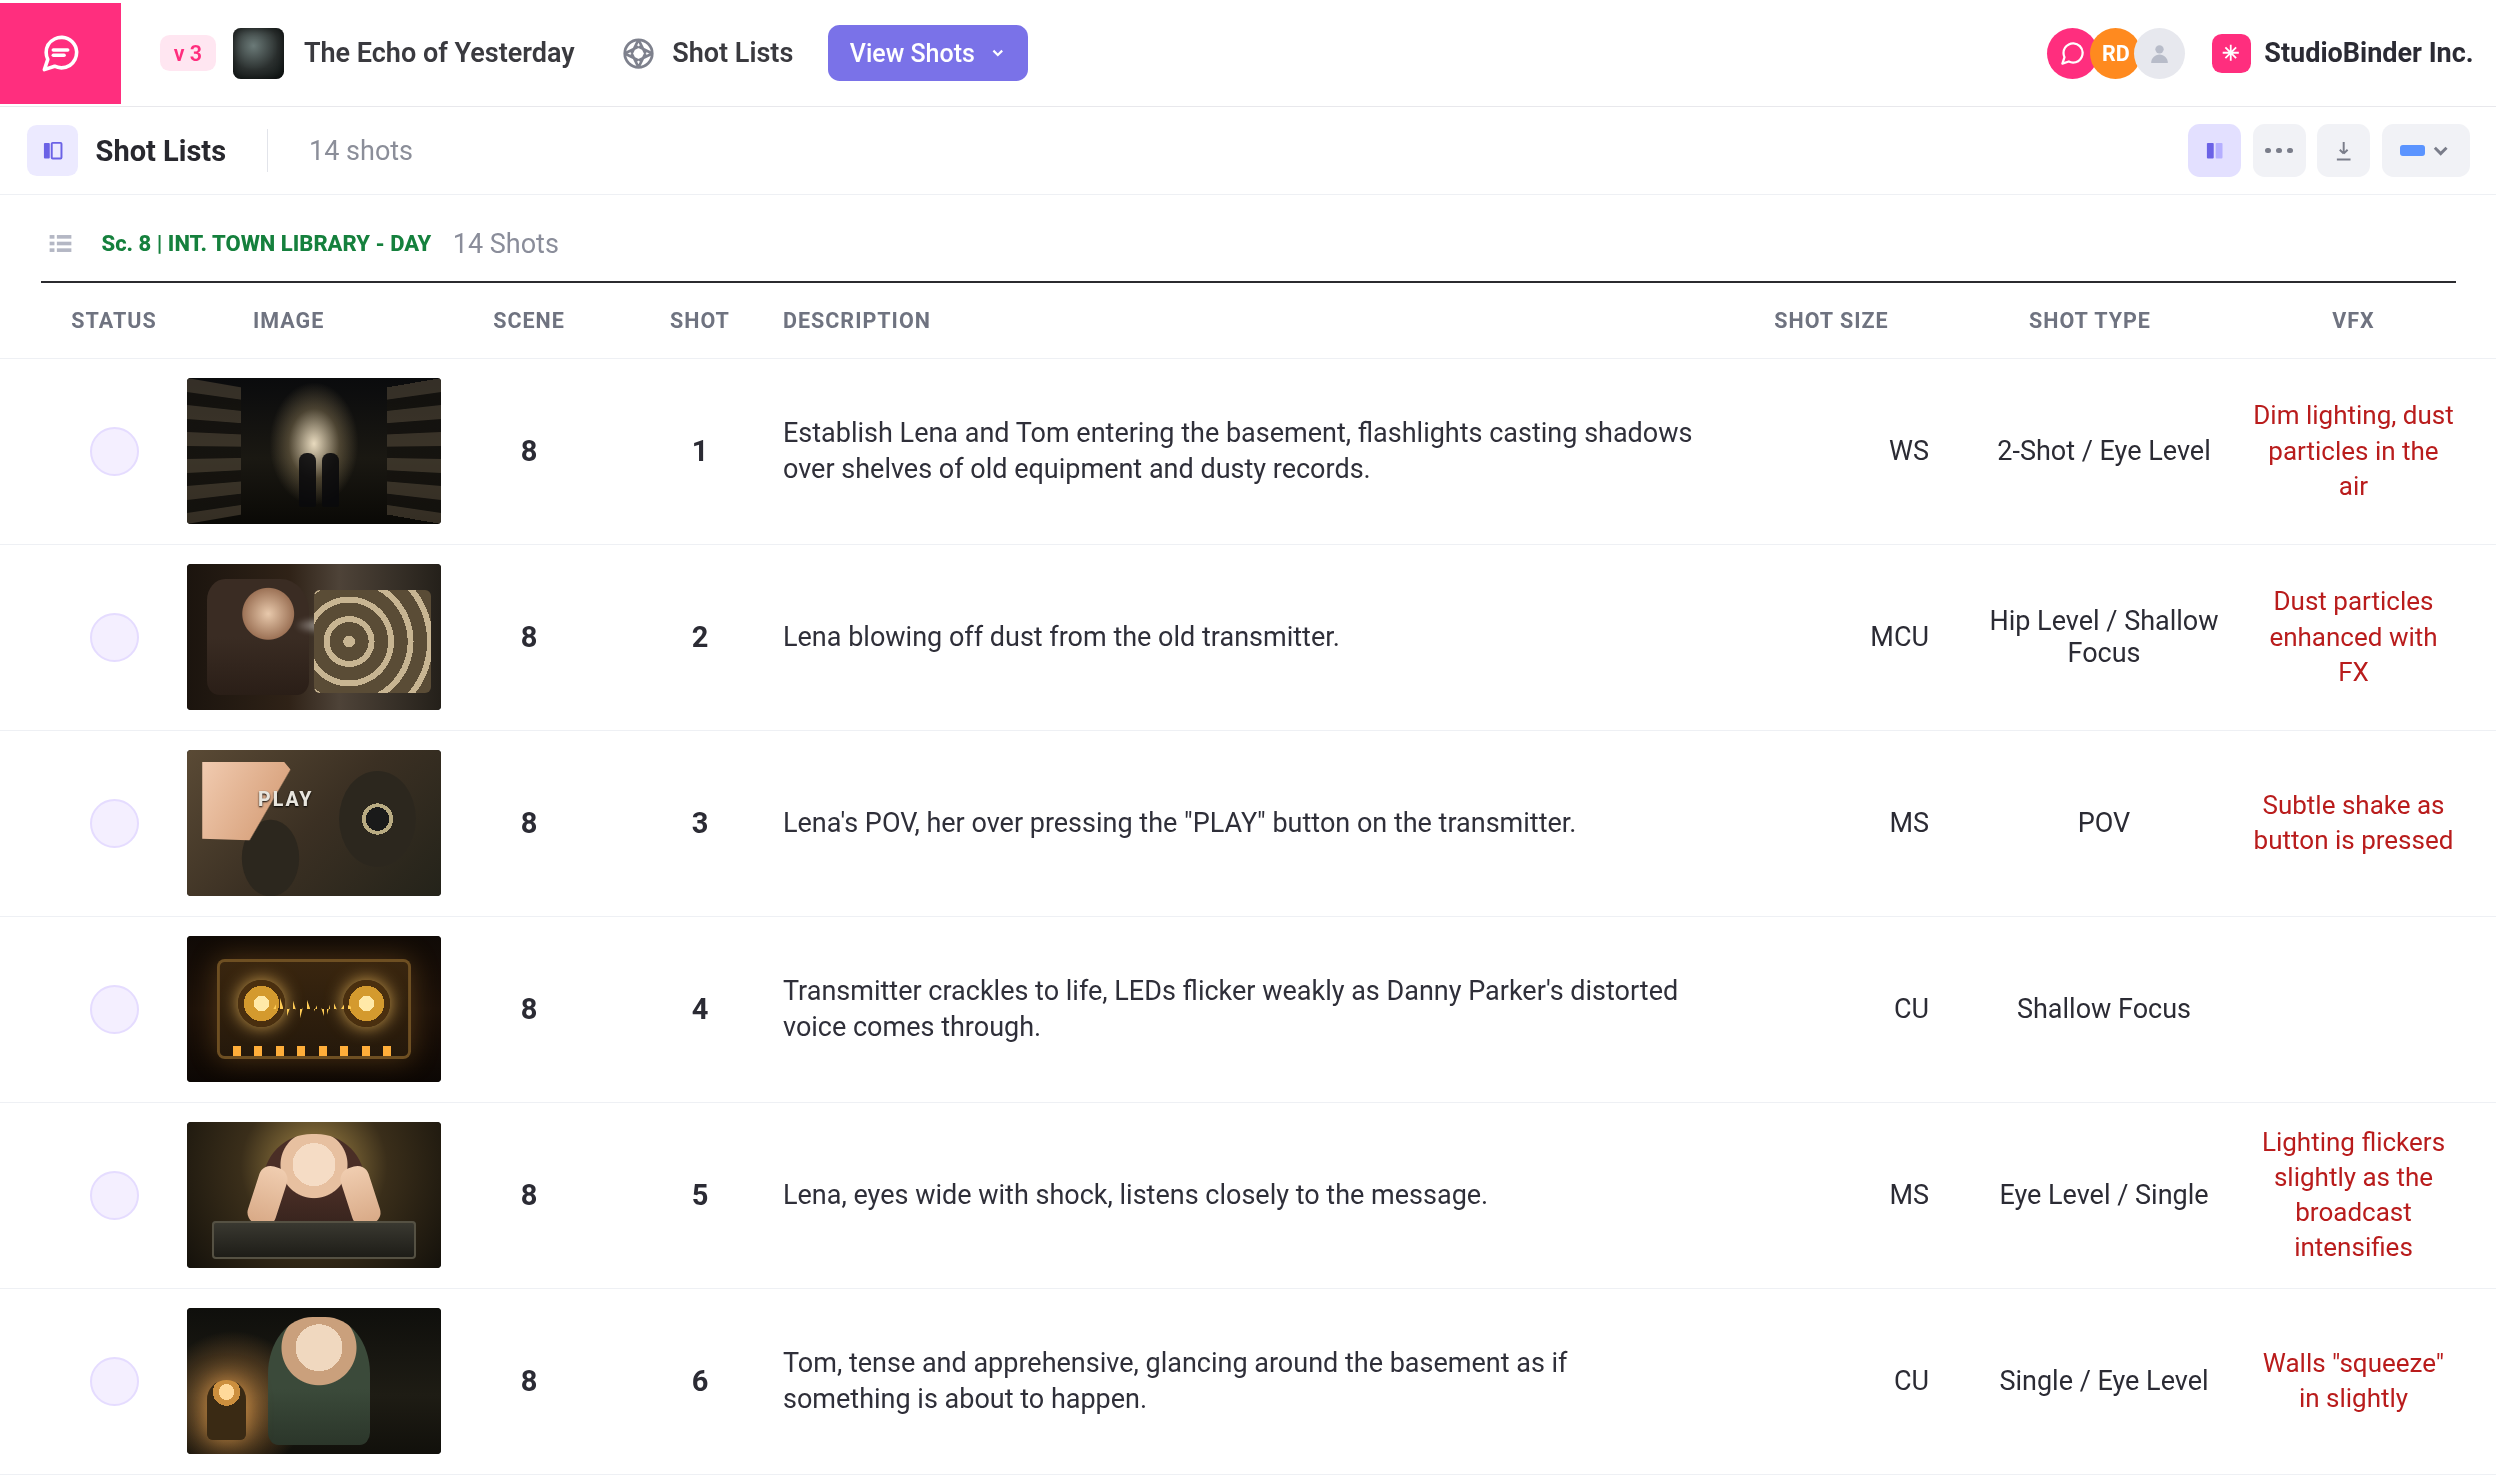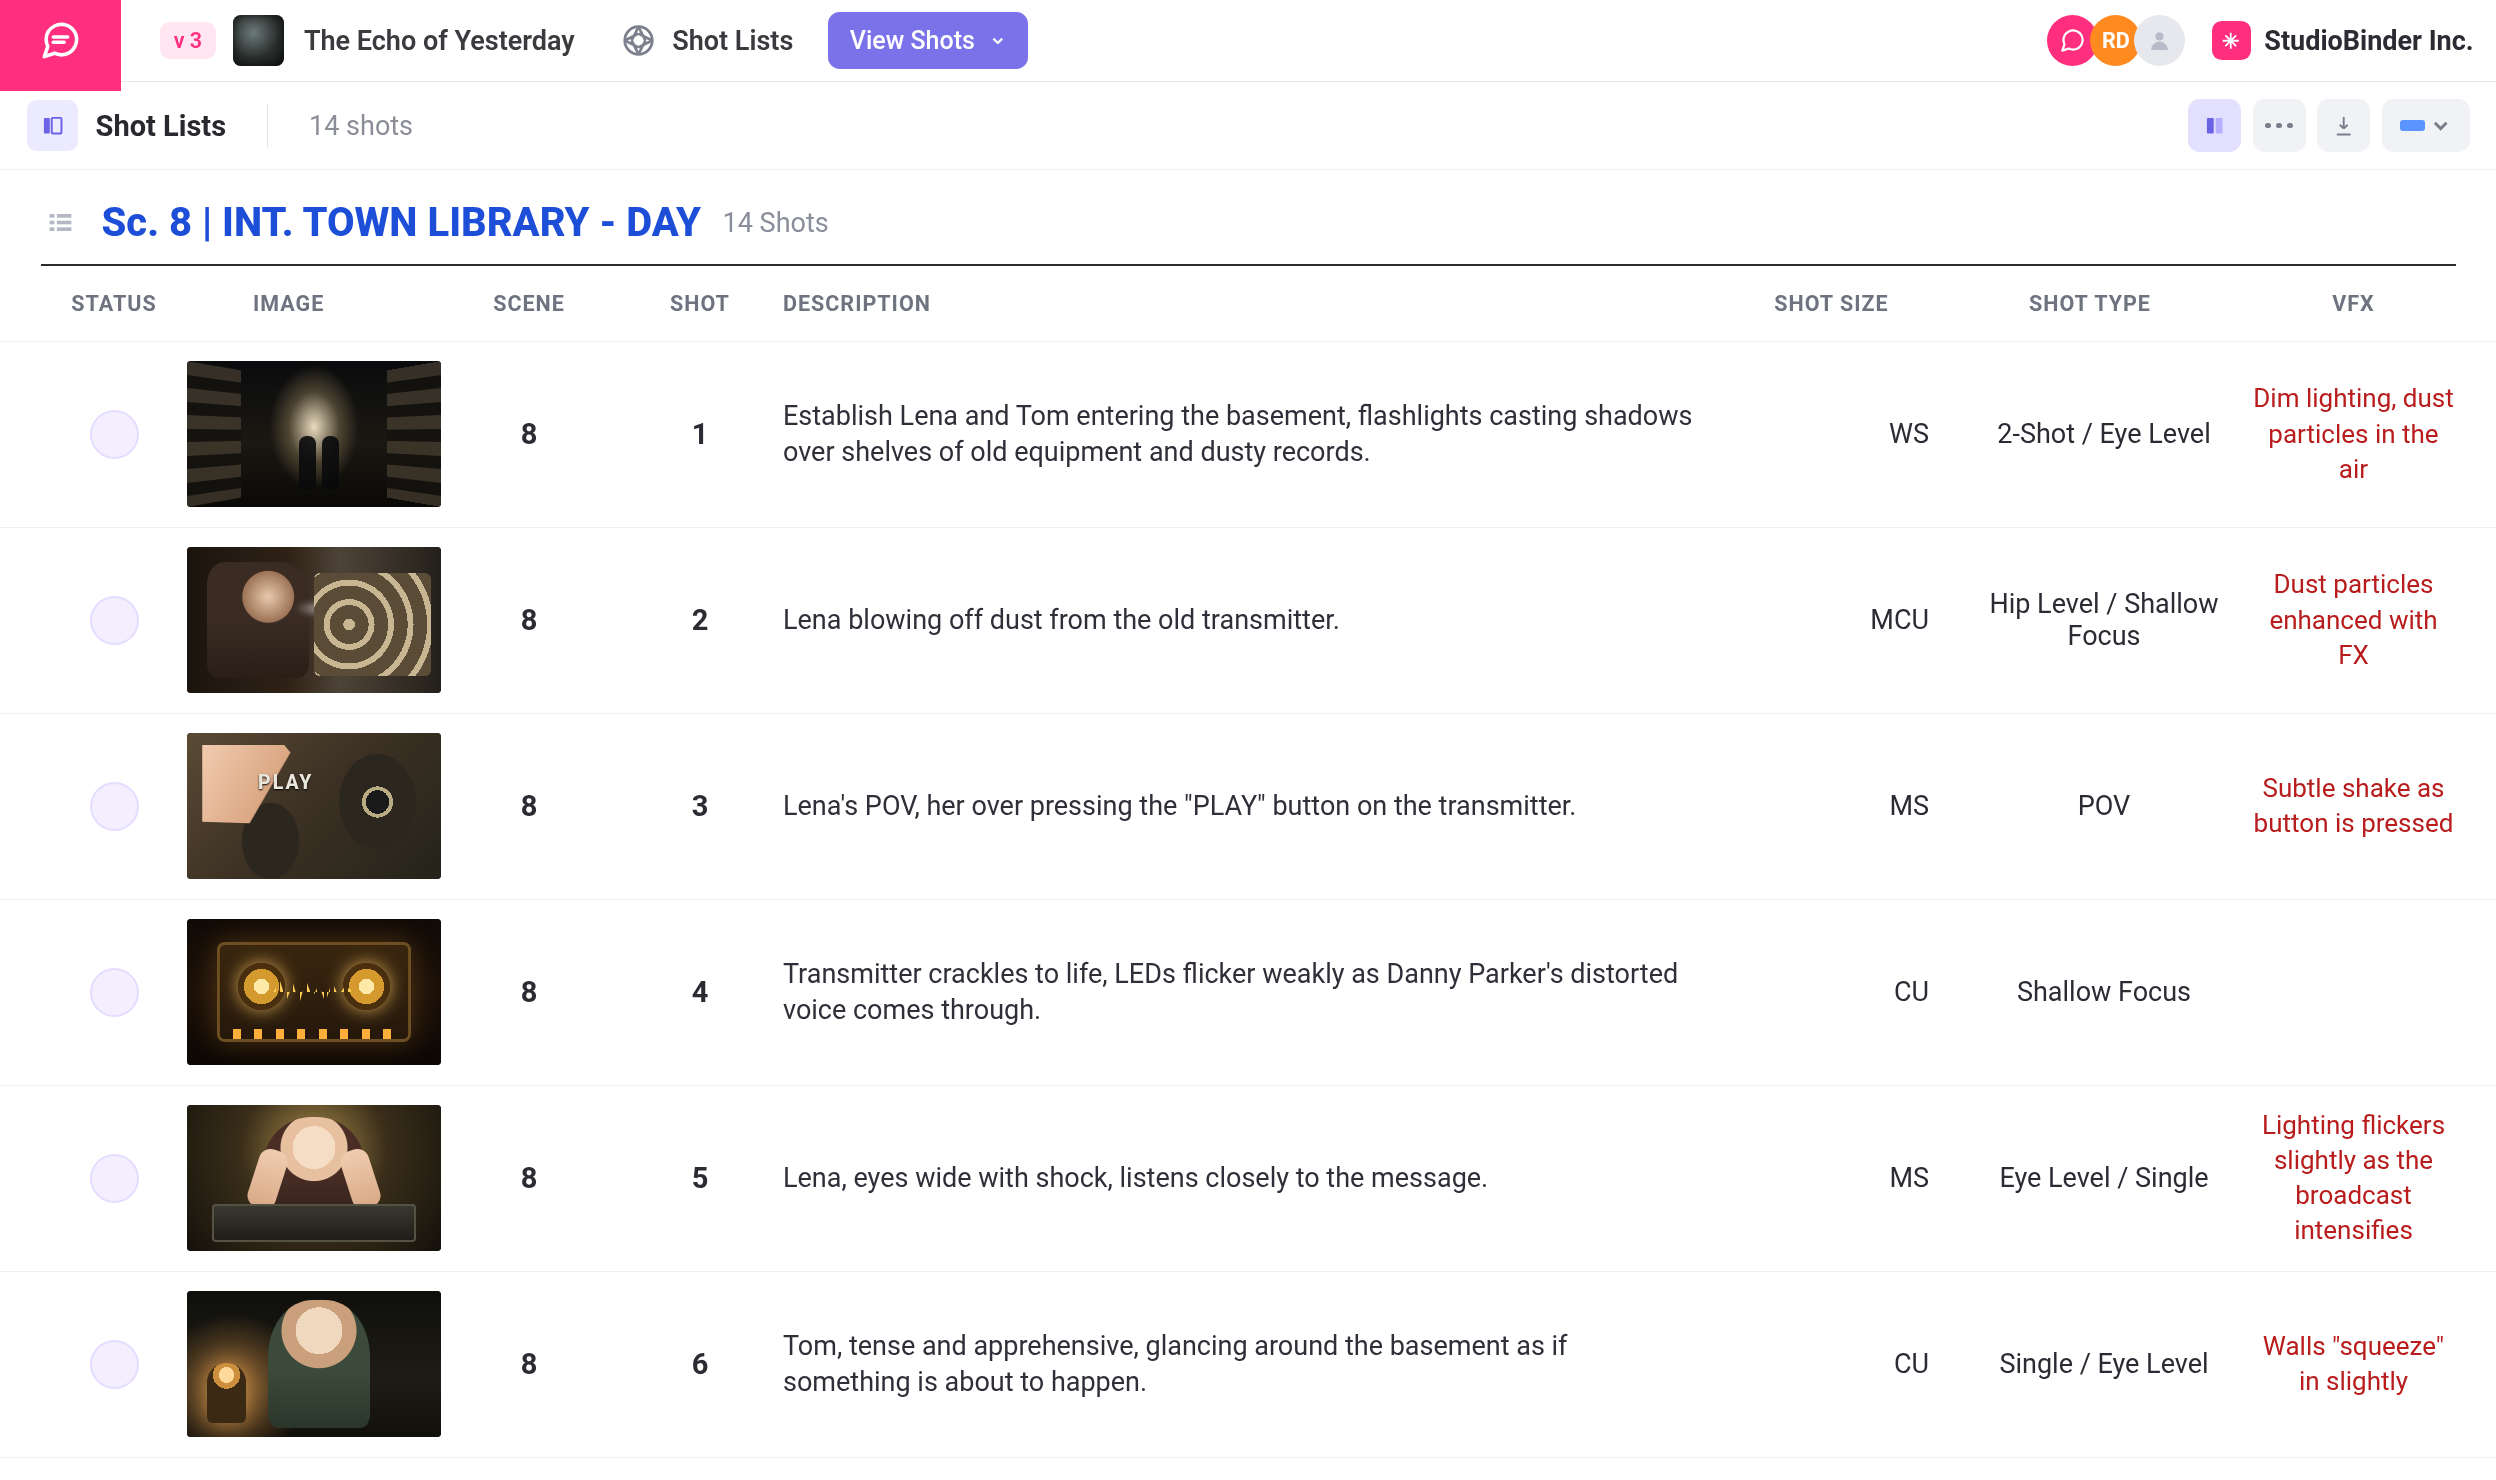--- a/index.html
+++ b/index.html
@@ -1,19 +1,19 @@
 <!DOCTYPE html>
 <html><head>
 <meta charset="utf-8">
 <style>
 * { margin: 0; padding: 0; box-sizing: border-box; }
 body { font-family: -apple-system, BlinkMacSystemFont, "Segoe UI", Roboto, Helvetica, Arial, sans-serif; background: #fff; color: #1a1a1a; width: 2497px; height: 1480px; overflow: hidden; }
 
 
-.topbar { display: flex; align-items: center; height: 82px; padding: 0 23.4px 0 0; border-bottom: 1px solid #e8e8ec; }
+.topbar { display: flex; align-items: center; height: 107px; padding: 0 23.4px 0 0; border-bottom: 1px solid #e8e8ec; }
 .logo-box { width: 121px; height: 101px; background: #ff2e7e; display: flex; align-items: center; justify-content: center; }
 .logo-box svg { width: 43px; height: 43px; stroke: #fff; }
 .version-pill { margin-left: 39px; background: #ffe6f1; color: #ff2e7e; font-weight: 600; font-size: 21.5px; border-radius: 9.8px; padding: 5.9px 13.7px; }
 .proj-thumb { margin-left: 17.6px; width: 51px; height: 51px; border-radius: 7.8px; background: radial-gradient(circle at 40% 35%, #6b7a78 0%, #2a2f2e 55%, #0e1413 100%); box-shadow: inset 0 0 9.8px rgba(0,0,0,.6); }
 .proj-title { margin-left: 19.5px; font-size: 27px; font-weight: 600; color: #3a3a3f; }
 .aperture { margin-left: 47px; width: 33px; height: 33px; position: relative; }
 .aperture svg { width: 33px; height: 33px; }
 .section-label { margin-left: 17.6px; font-size: 27px; font-weight: 600; color: #3a3a3f; }
 .view-pill { margin-left: 35px; background: #7a72e8; color: #fff; border-radius: 11.7px; padding: 13.7px 21.5px; display: flex; align-items: center; gap: 13.7px; font-size: 25px; font-weight: 500; cursor: pointer; }
 .view-pill svg { width: 17.6px; height: 17.6px; stroke: #fff; }
@@ -44,21 +44,21 @@
 .tool-btn.wide { width: 88px; gap: 3.9px; }
 .tool-btn svg { width: 23.4px; height: 23.4px; }
 .tool-btn .dots { display:flex; gap:4.9px; }
 .tool-btn .dots span { width:5.9px; height:5.9px; border-radius:50%; background:#7a7d8a; }
 .color-sw { width: 25px; height: 11.7px; border-radius: 2.9px; background: #5b94ff; }
 
 
 .scene-header { display: flex; align-items: center; gap: 21.5px; padding: 29px 41px 17.6px 41px; }
 .scene-icon { width: 39px; height: 39px; display: flex; align-items: center; justify-content: center; color: #9a9dac; }
 .scene-icon svg { width: 29px; height: 29px; fill: #b4b7c4; }
-.scene-title { font-size: 40px; font-weight: 800; color: #1d4ed8; }
+.scene-title { font-size: 22px; font-weight: 800; color: #15803d; }
 .scene-count { font-size: 27px; color: #8a8d9a; }
 .scene-rule { height: 2px; background: #2b2b2f; margin: 0 41px; }
 
 
 .table-header { display: grid; grid-template-columns: 146px 254px 176px 166px 1fr 195px 322px 205px; padding: 25px 41px 25px 41px; font-size: 21.5px; font-weight: 700; letter-spacing: 1px; color: #6f7380; border-bottom: 1px solid #eef0f4; }
 .th { text-transform: uppercase; }
 .th.center { text-align: center; }
 .th.image { padding-left: 66px; }
 
 .rows { }

